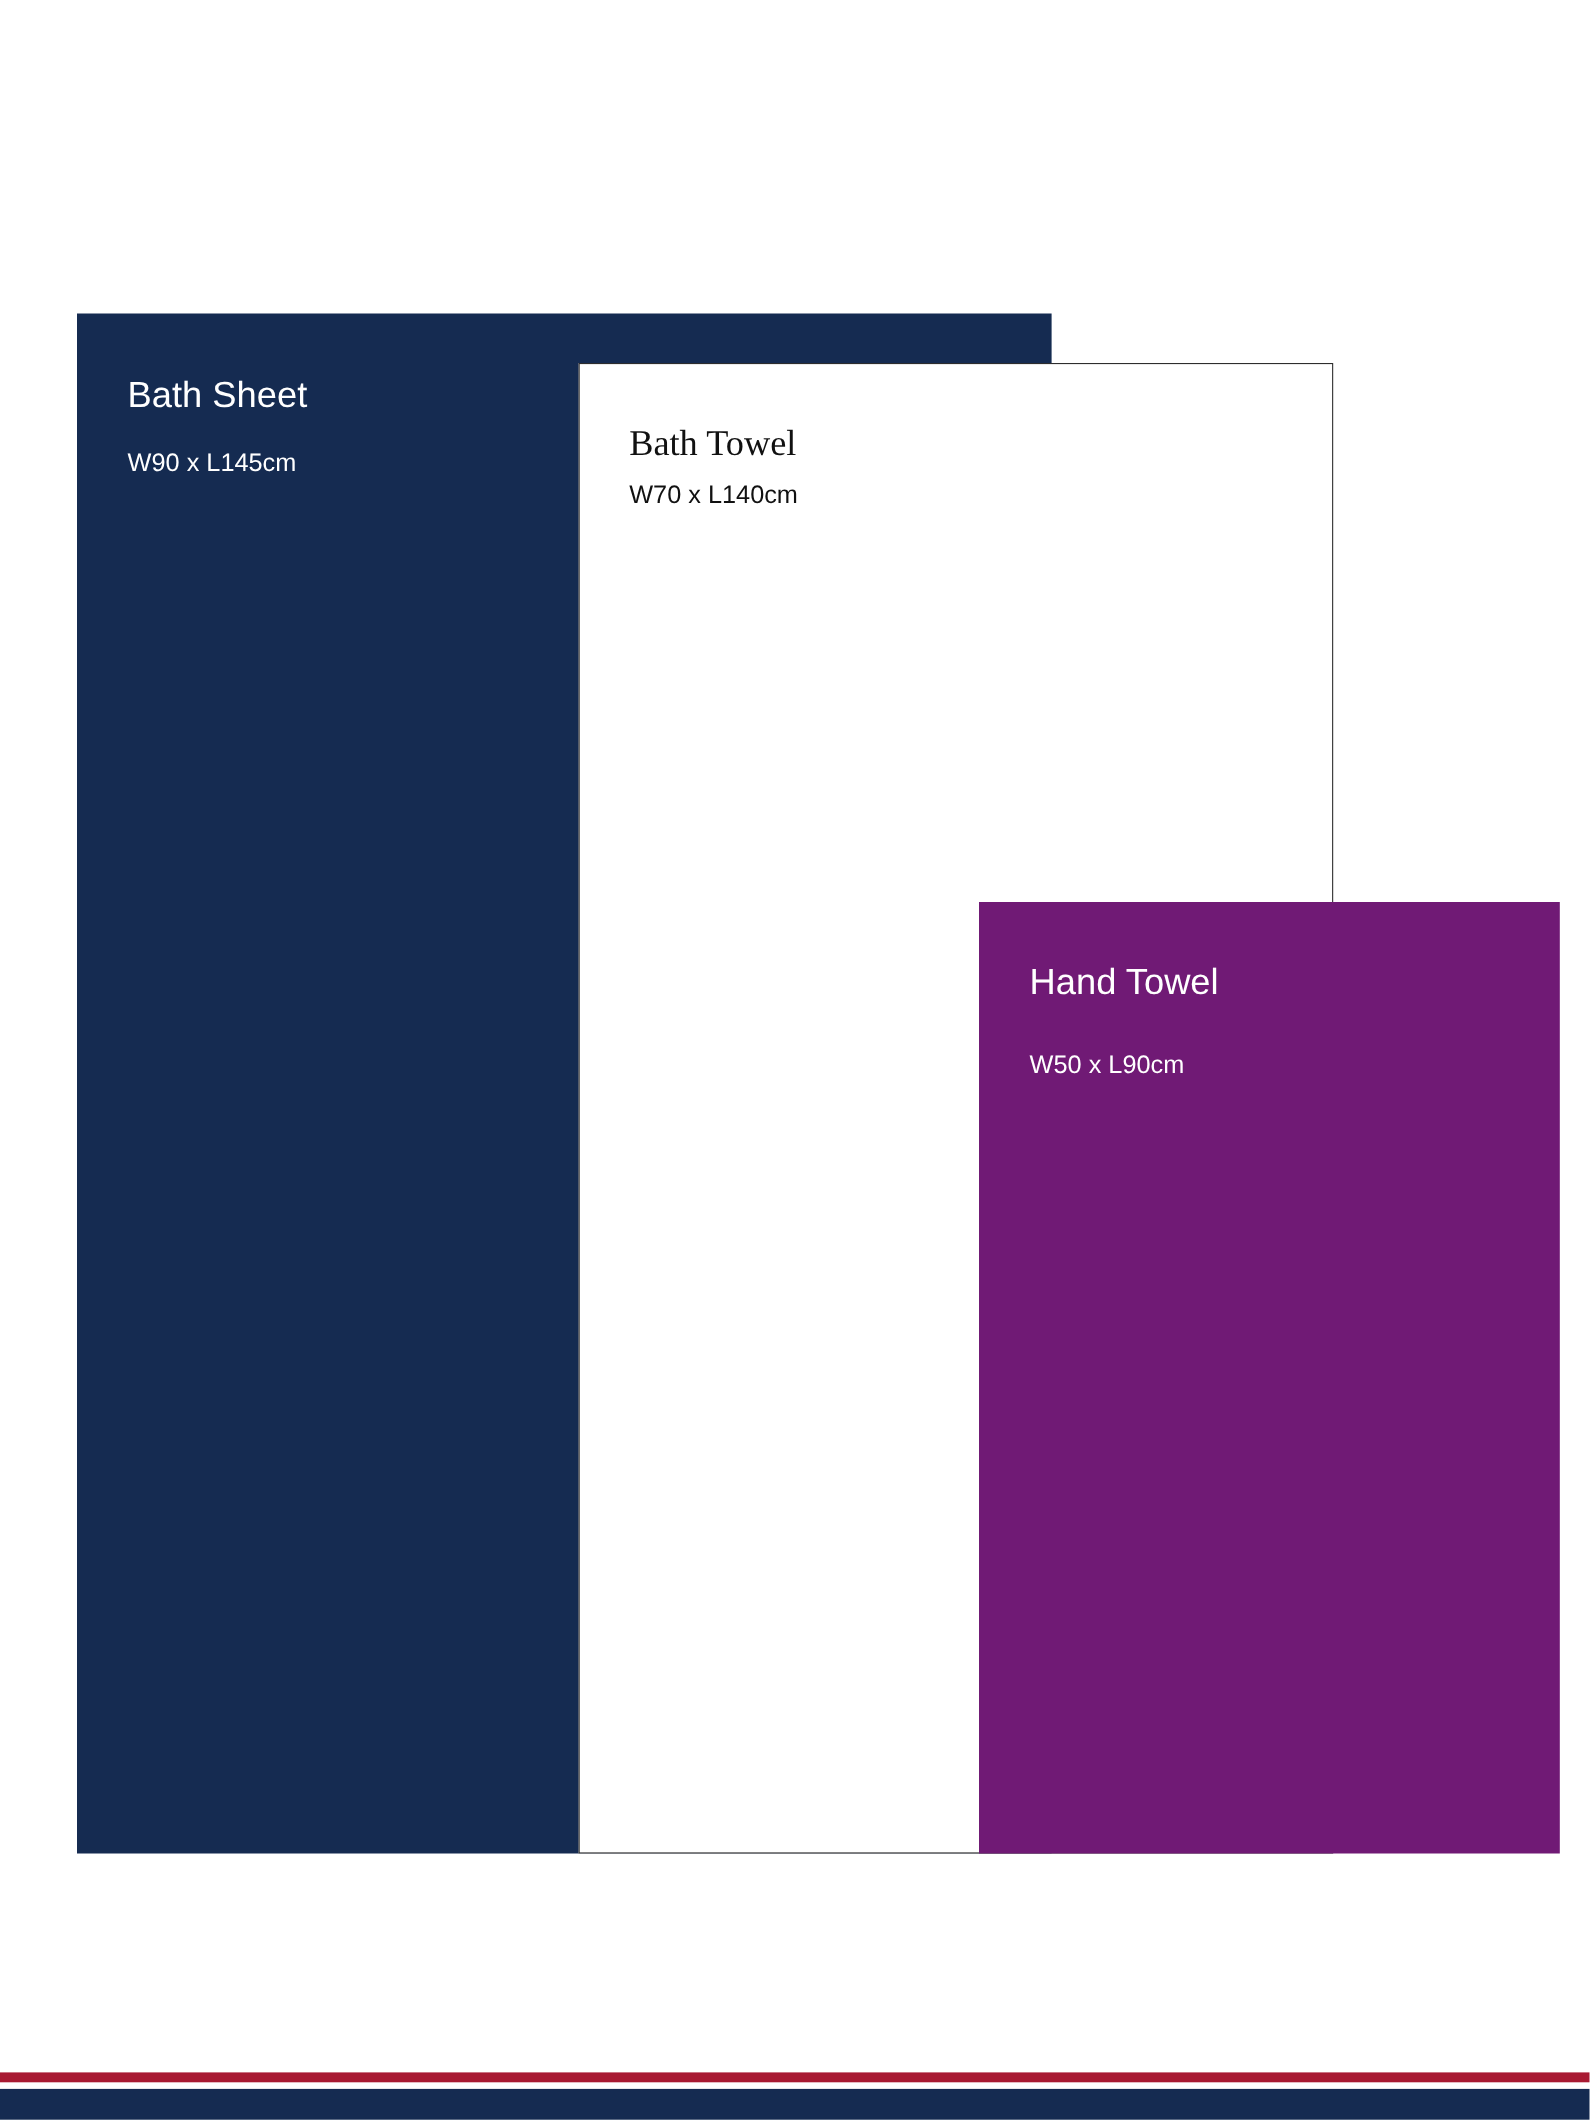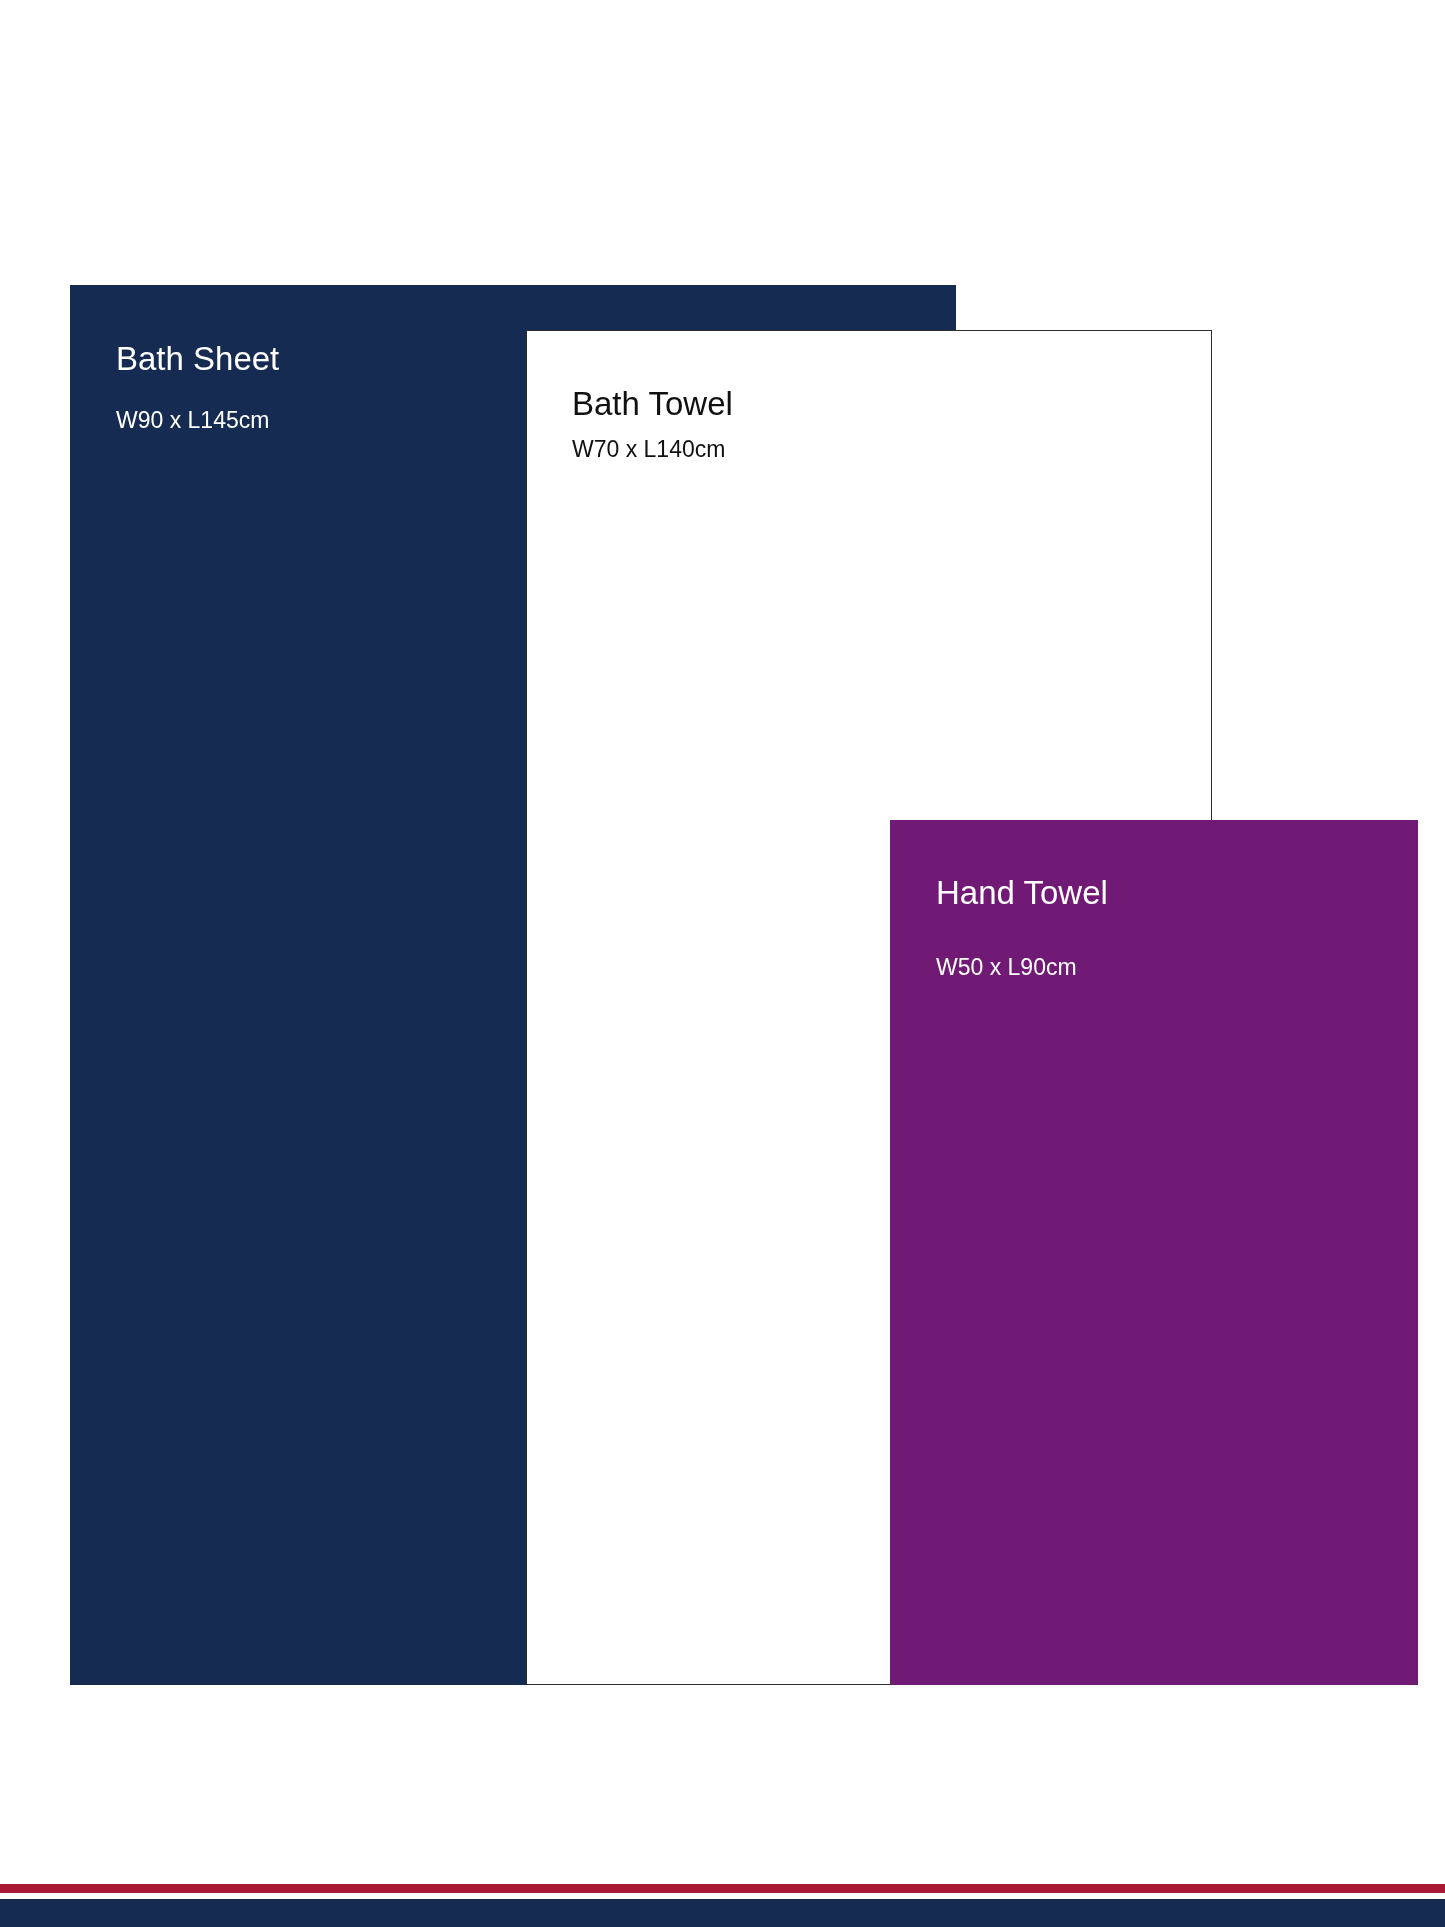--- a/index.html
+++ b/index.html
@@ -85,20 +85,21 @@
     width: 686px;
     height: 1355px;
     background: #ffffff;
     border: 1px solid #2d2d2d;
     z-index: 2;
   }
   #towel-bath-towel .towel-name {
     left: 45px;
     top: 55px;
     color: #111111;
+    font-family: Liberation Serif, serif;
   }
   #towel-bath-towel .towel-dims {
     left: 45px;
     top: 106px;
     color: #111111;
   }
 
   
   #towel-hand-towel {
     left: 890px;

